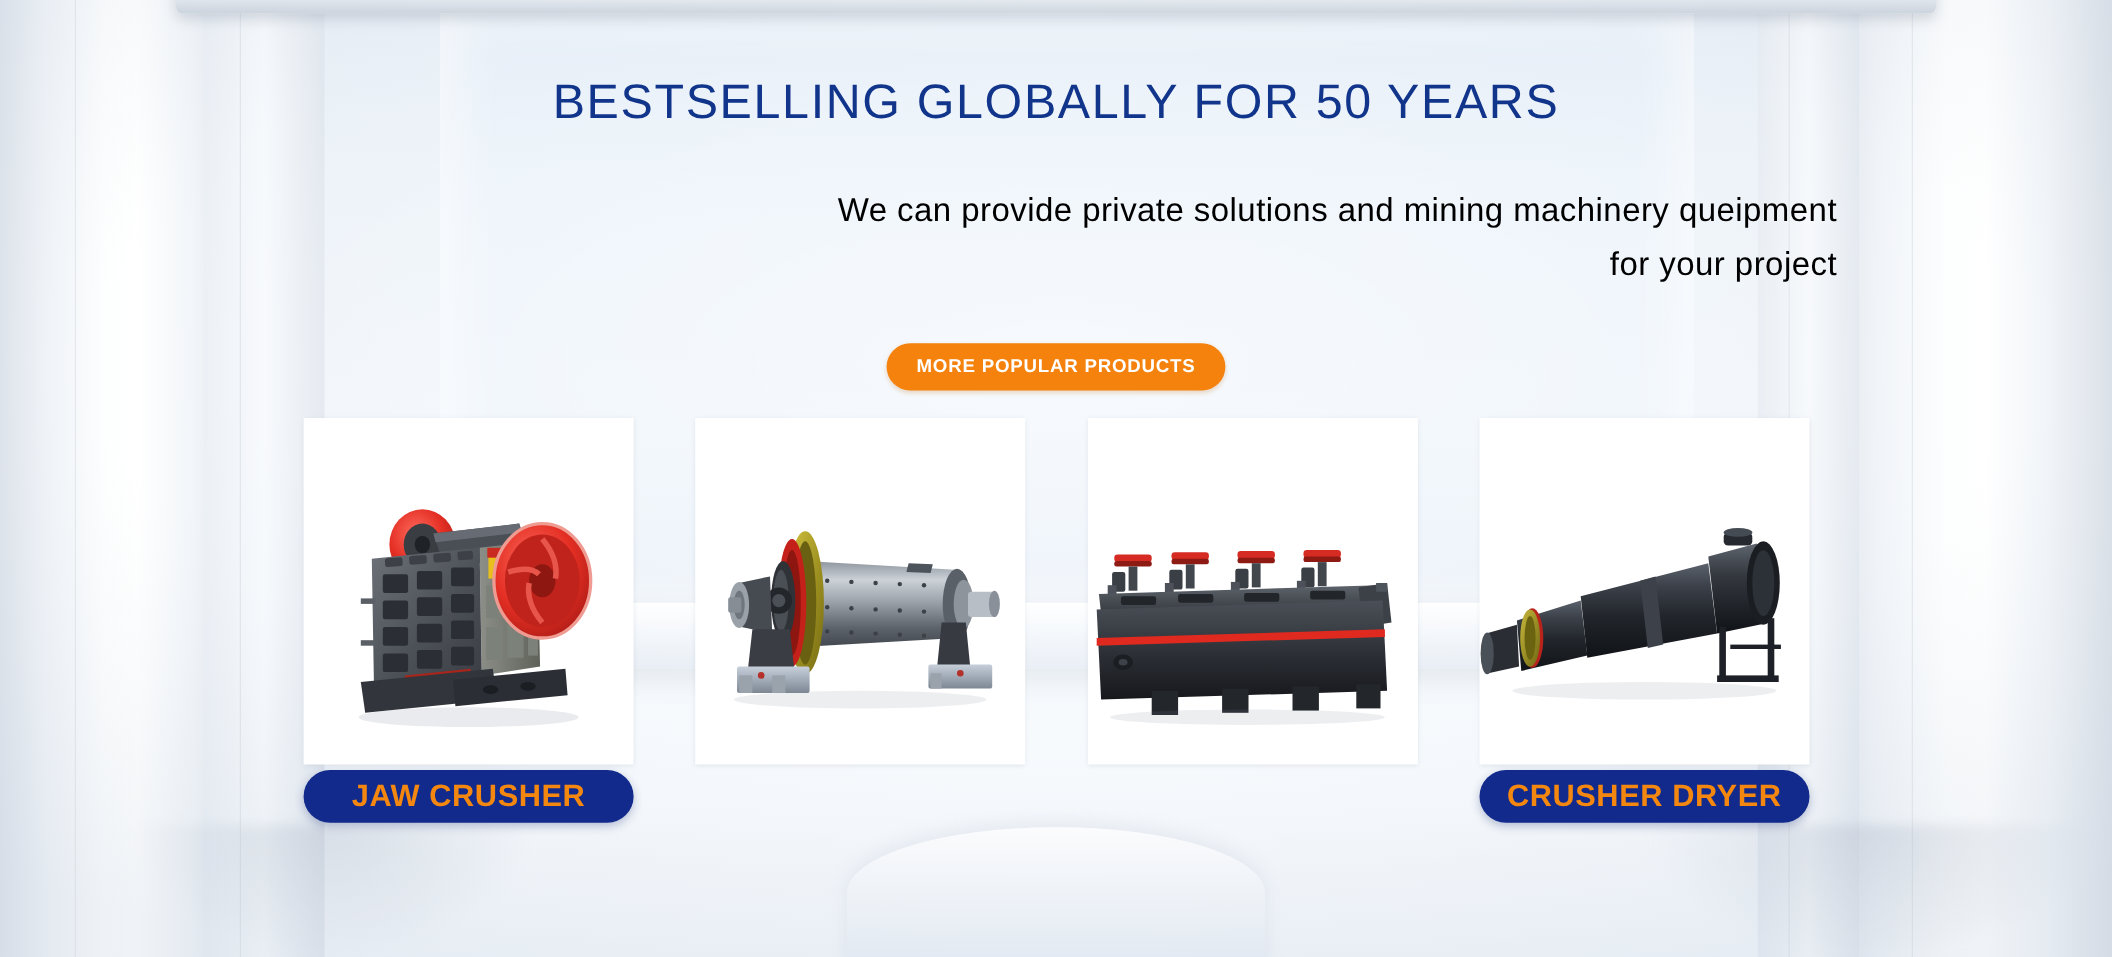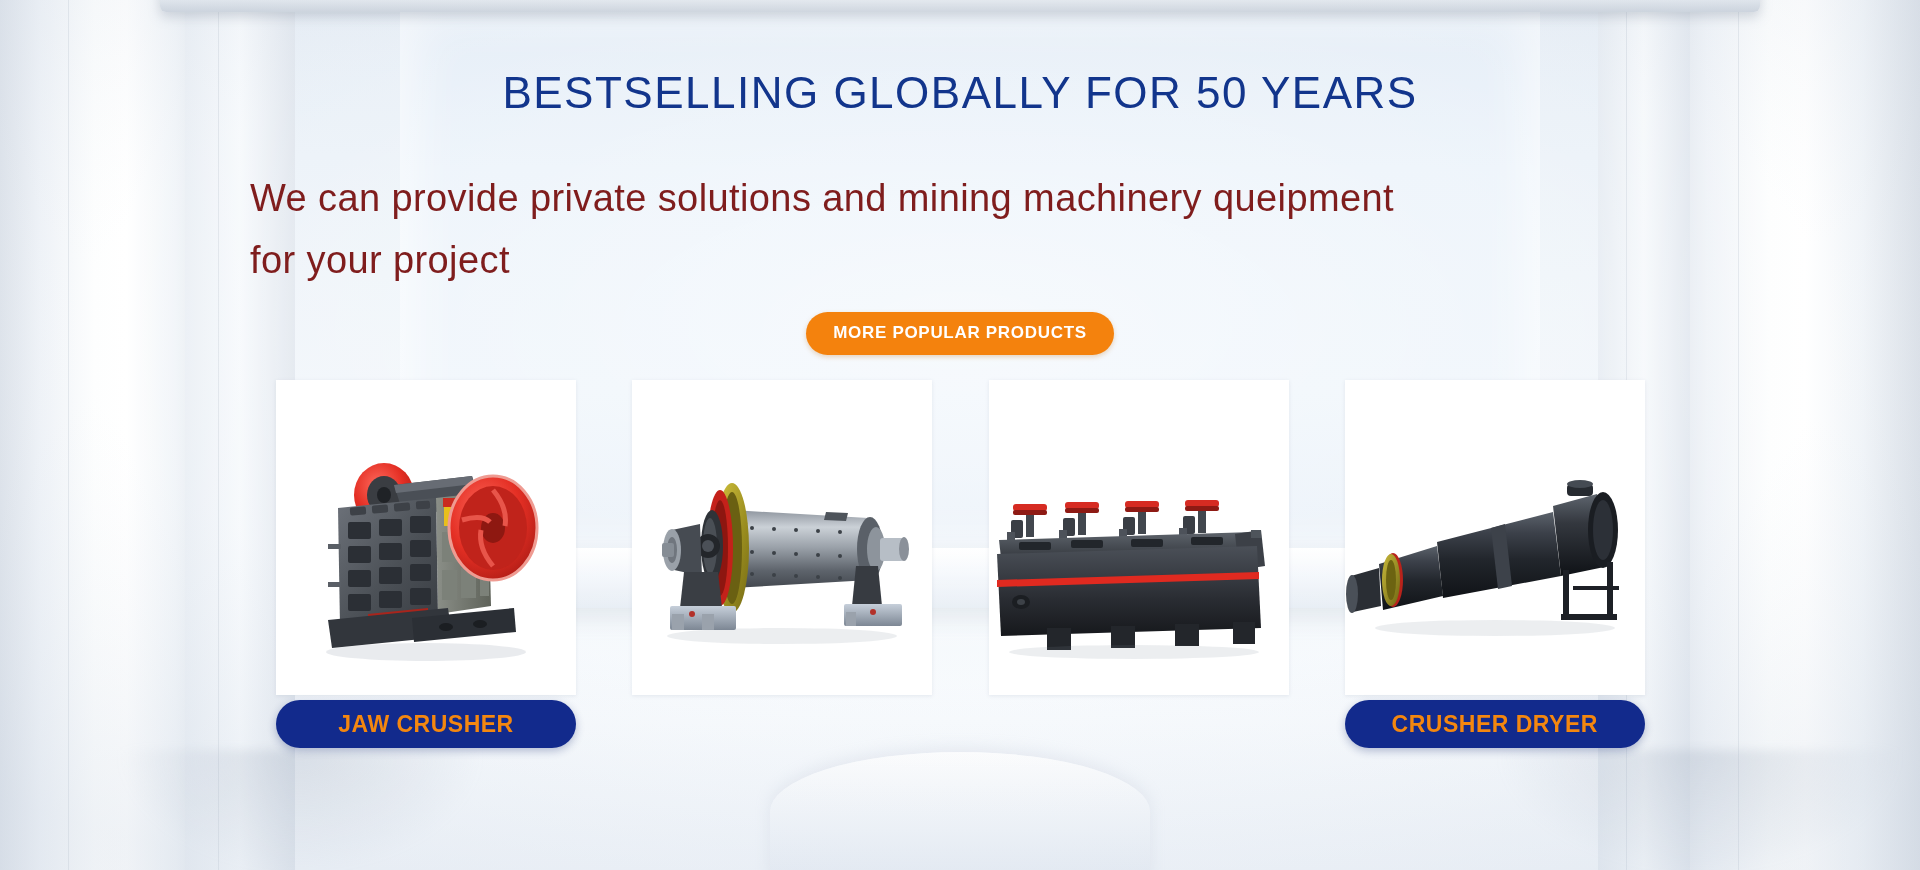--- a/index.html
+++ b/index.html
@@ -171,26 +171,26 @@
     color: #12358c;
     white-space: nowrap;
   }
 
   .subhead {
     position: absolute;
     left: 50%;
     transform: translateX(-50%);
     top: 168px;
     width: 1420px;
-    text-align: left;
-    font-size: 38px;
+    text-align: right;
+    font-size: 30px;
     line-height: 1.62;
     font-weight: 300;
     letter-spacing: 0.4px;
-    color: #7f1d1d;
+    color: #000000;
   }
 
   .cta-wrap {
     position: absolute;
     left: 0;
     top: 312px;
     width: 1920px;
     text-align: center;
   }
   .cta-button {
@@ -236,21 +236,21 @@
   }
   .card-label {
     position: absolute;
     left: 0;
     top: 320px;
     width: 300px;
     height: 48px;
     border-radius: 24px;
     background: #122a8c;
     color: #f4870f;
-    font-size: 23px;
+    font-size: 28px;
     font-weight: bold;
     letter-spacing: 0.5px;
     display: flex;
     align-items: center;
     justify-content: center;
     box-shadow: 0 3px 9px rgba(30,50,120,0.30);
     white-space: nowrap;
   }
   .card-label.small { font-size: 19px; letter-spacing: 0.3px; }
 

